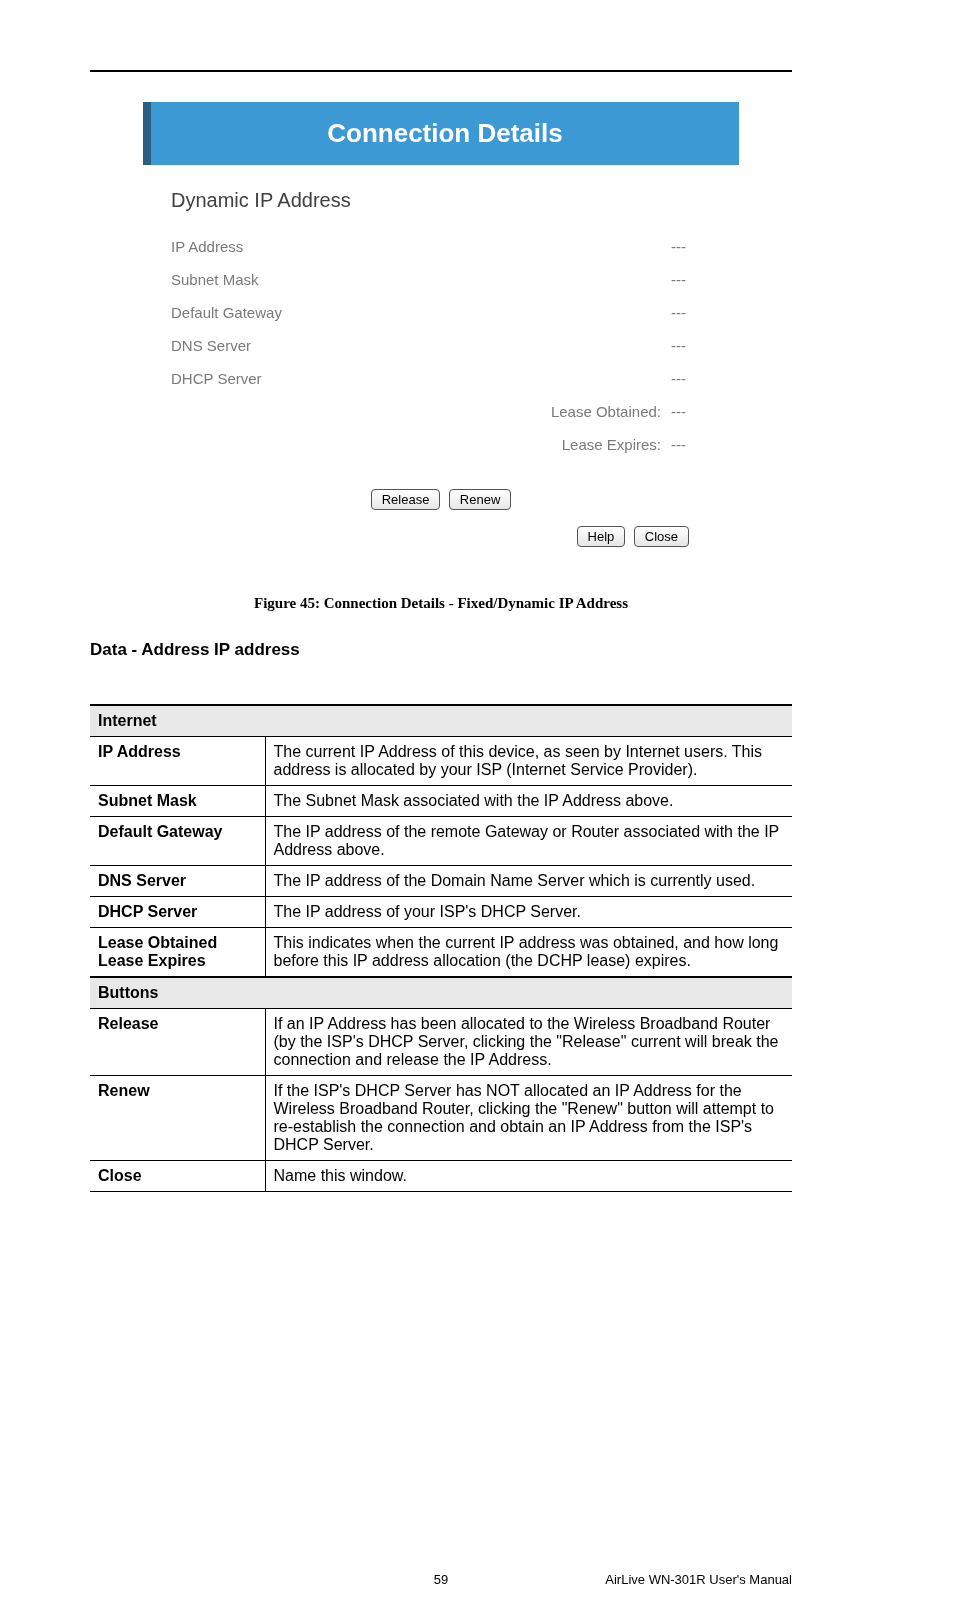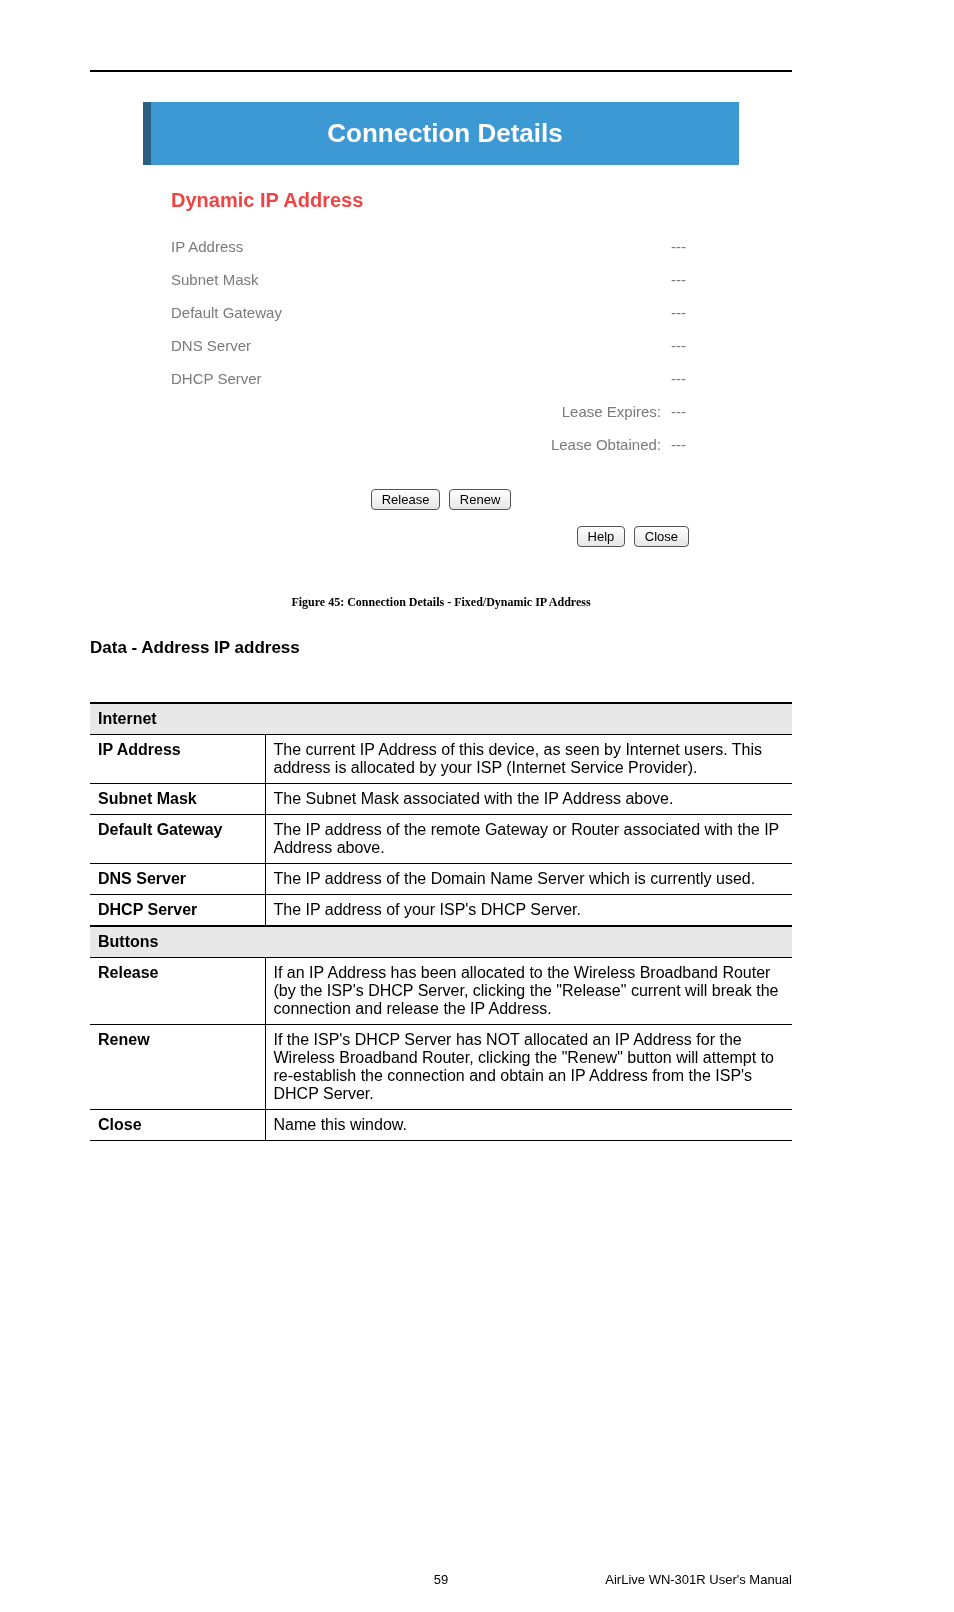--- a/index.html
+++ b/index.html
@@ -32,23 +32,23 @@
     font-weight: bold;
     font-size: 26px;
     text-align: center;
     padding: 16px 0;
     border-left: 8px solid #2a5f82;
   }
   .ss-body {
     padding: 24px 28px 18px 28px;
   }
   .ss-subtitle {
-    color: #ef4444;
+    color: #404040;
     font-size: 20px;
-    font-weight: bold;
+    font-weight: normal;
     margin-bottom: 18px;
   }
   .ss-table {
     width: 100%;
     border-collapse: collapse;
   }
   .ss-table td {
     color: #7a7a7a;
     font-size: 15px;
     padding: 8px 0;
@@ -80,21 +80,21 @@
     padding: 2px 10px;
     font-family: Arial, sans-serif;
     color: #000;
     margin: 0 2px;
     cursor: pointer;
   }
   .figure-caption {
     text-align: center;
     font-family: "Times New Roman", Times, serif;
     font-weight: bold;
-    font-size: 12px;
+    font-size: 15px;
     margin: 22px 0 28px 0;
   }
   .section-heading {
     font-family: Arial, sans-serif;
     font-weight: bold;
     font-size: 17px;
     margin: 0 0 6px 0;
   }
   .data-table {
     width: 100%;
@@ -170,25 +170,25 @@
         </tr>
         <tr>
           <td>DNS Server</td>
           <td class="value-col">---</td>
         </tr>
         <tr>
           <td>DHCP Server</td>
           <td class="value-col">---</td>
         </tr>
         <tr>
+          <td class="label-right">Lease Obtained:</td>
+          <td class="value-col">---</td>
+        </tr>
+        <tr>
           <td class="label-right">Lease Expires:</td>
-          <td class="value-col">---</td>
-        </tr>
-        <tr>
-          <td class="label-right">Lease Obtained:</td>
           <td class="value-col">---</td>
         </tr>
       </tbody>
         </table>
       <div class="ss-btn-row">
         <span class="ss-button">Release</span>
         <span class="ss-button">Renew</span>
       </div>
       <div class="ss-btn-row2">
         <span class="ss-button">Help</span>
@@ -219,20 +219,25 @@
       <td class="desc-cell">The IP address of the remote Gateway or Router associated with the IP Address above.</td>
     </tr>
     <tr>
       <td class="label-cell">DNS Server</td>
       <td class="desc-cell">The IP address of the Domain Name Server which is currently used.</td>
     </tr>
     <tr>
       <td class="label-cell">DHCP Server</td>
       <td class="desc-cell">The IP address of your ISP's DHCP Server.</td>
     </tr>
+    <tr>
+      <td class="label-cell lease-label">Lease Obtained
+Lease Expires</td>
+      <td class="desc-cell">This indicates when the current IP address was obtained, and how long before this IP address allocation (the DCHP lease) expires.</td>
+    </tr>
     <tr class="header-row">
       <td colspan="2">Buttons</td>
     </tr>
     <tr>
       <td class="label-cell">Release</td>
       <td class="desc-cell">If an IP Address has been allocated to the Wireless Broadband Router (by the ISP's DHCP Server, clicking the "Release" current will break the connection and release the IP Address.</td>
     </tr>
     <tr>
       <td class="label-cell">Renew</td>
       <td class="desc-cell">If the ISP's DHCP Server has NOT allocated an IP Address for the Wireless Broadband Router, clicking the "Renew" button will attempt to re-establish the connection and obtain an IP Address from the ISP's DHCP Server.</td>

